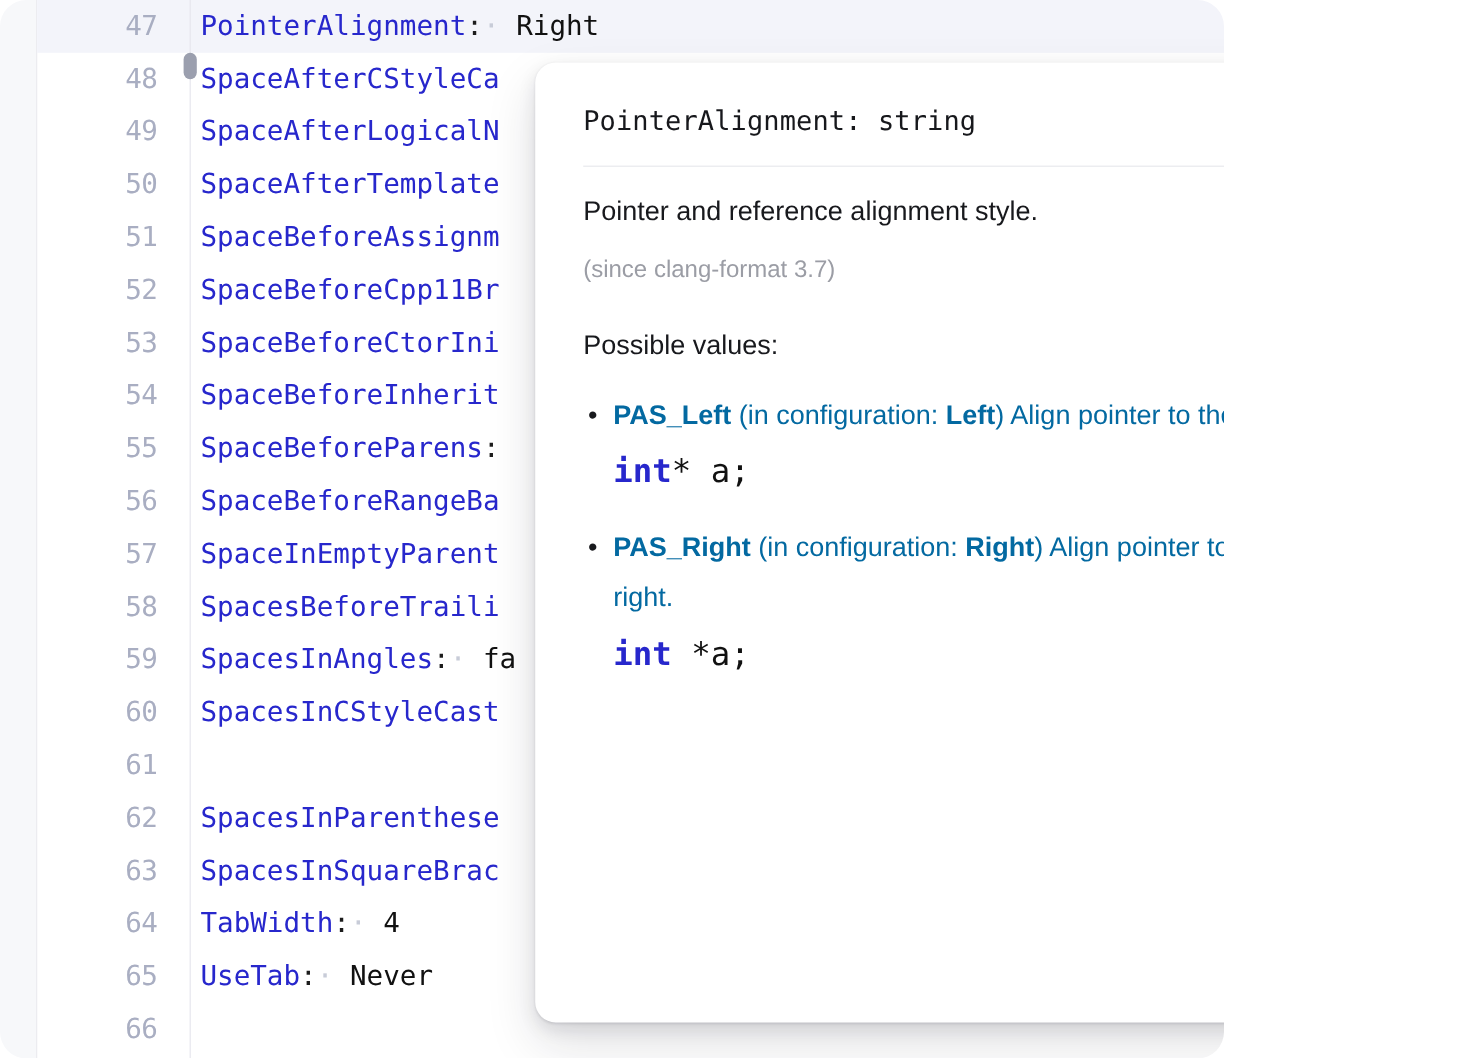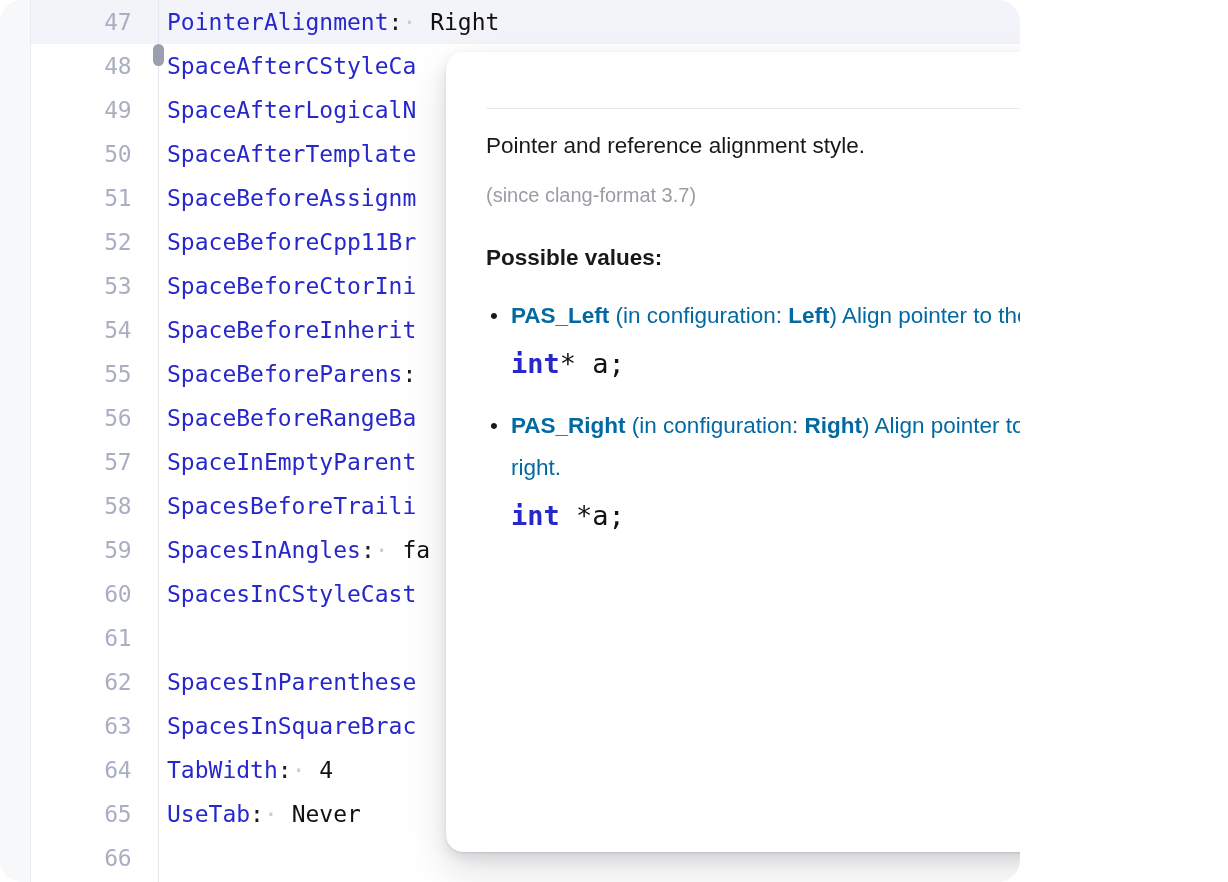--- a/index.html
+++ b/index.html
@@ -158,21 +158,20 @@
     color: #9b9da5;
     line-height: 28px;
     margin: 20px 0 0 0;
   }
 
   .possible {
     font-size: 22.5px;
     color: #18191d;
     line-height: 30px;
     margin: 34px 0 0 0;
-    font-weight: bold;
   }
 
   ul.values {
     list-style: none;
     margin: 22px 0 0 0;
     padding: 0;
   }
 
   ul.values > li { margin: 0 0 0 0; }
   ul.values > li + li { margin-top: 24px; }
@@ -260,20 +259,21 @@
         <div class="line" style="top: 0px;"><div class="gutter">66</div><div class="code-text"></div></div>
       </div>
 
     <div class="gutter-rule"></div>
     <div class="gutter-handle"></div>
   </div>
 
   <div class="popup">
     <div class="popup-inner">
 
+      <div class="popup-title">PointerAlignment: string</div>
 
       <div class="popup-divider"></div>
 
       <div class="popup-body">
         <p class="summary">Pointer and reference alignment style.</p>
 
         <p class="since">(since clang-format 3.7)</p>
 
         <p class="possible">Possible values:</p>
 

